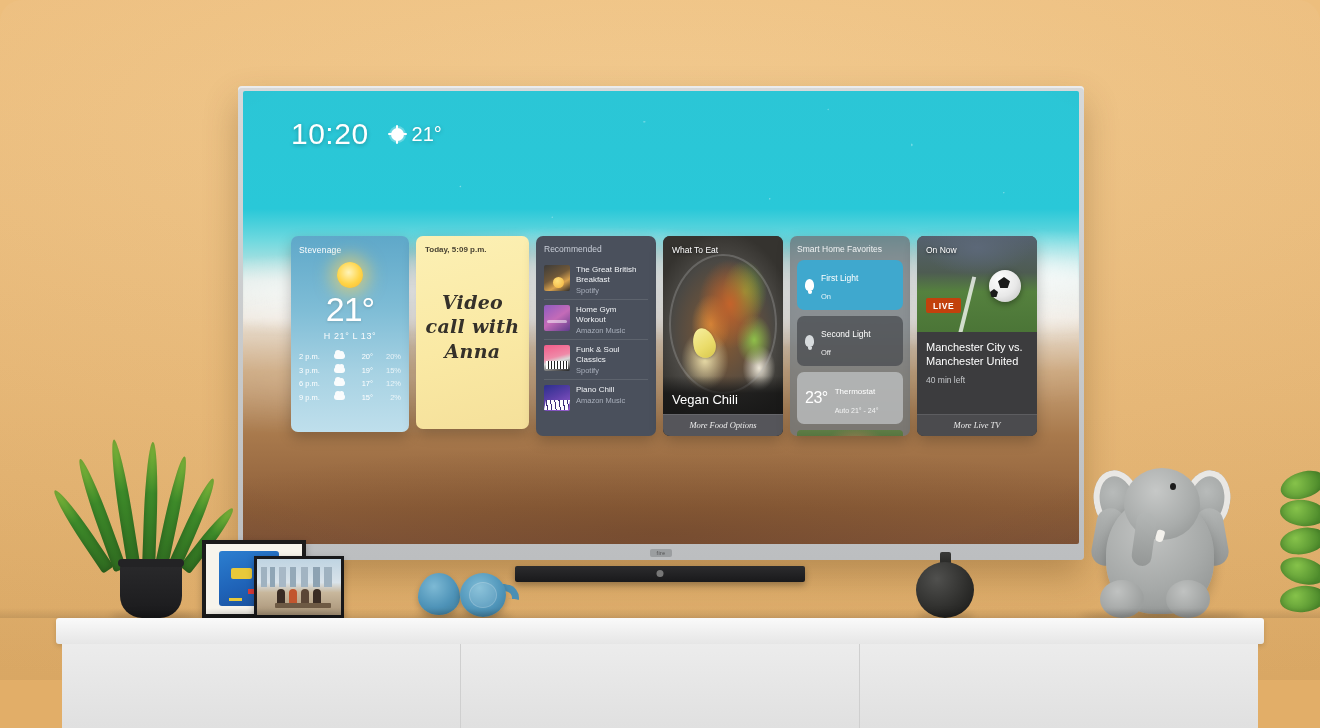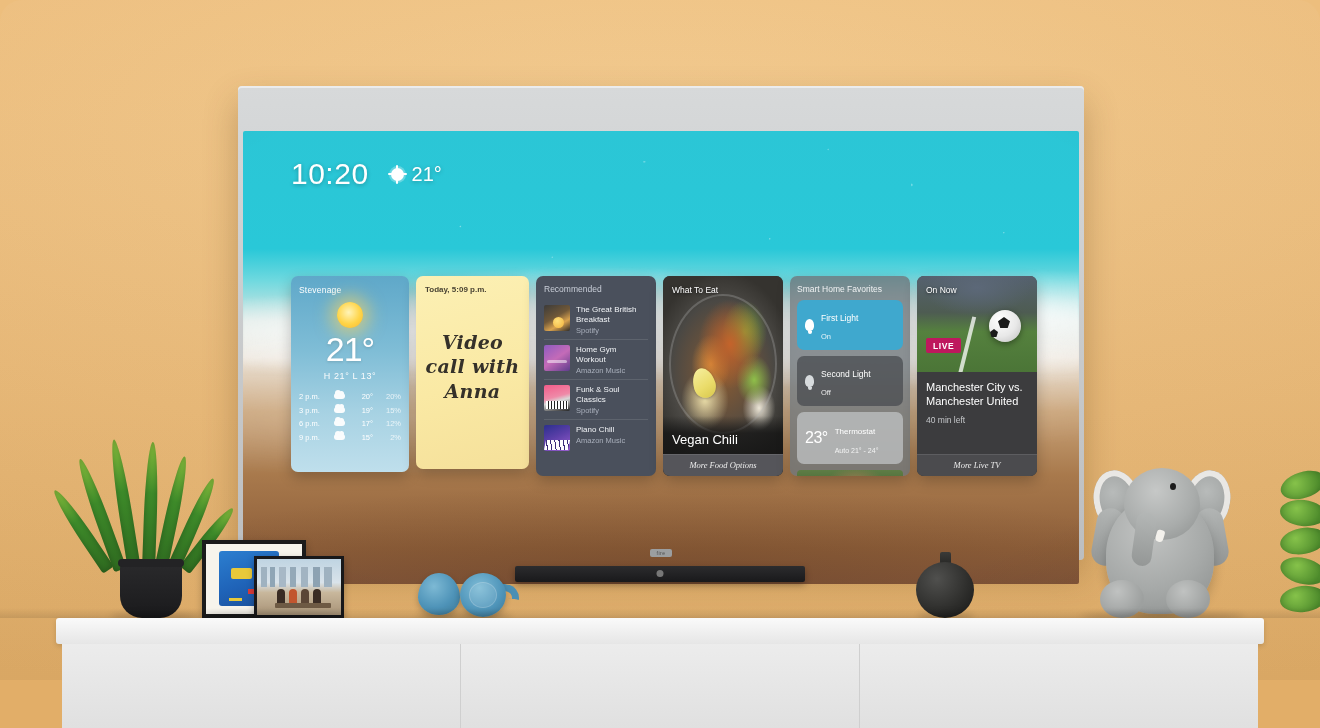--- a/index.html
+++ b/index.html
@@ -63,21 +63,20 @@
       linear-gradient(180deg,
         #2BC6D6 0%,
         #29C8D8 26%,
         #6FD9DF 33%,
         #D9E6E2 42%,
         #EDE6DC 50%,
         #C9A378 62%,
         #A8794C 76%,
         #8E5F3A 92%,
         #84573A 100%);
-    margin-top: 40px;
   }
   
   .wave-foam {
     position:absolute; left:0; right:0; top:30%; height:26%;
     background:
       radial-gradient(60% 55% at 18% 55%, rgba(255,255,255,.92) 0%, rgba(255,255,255,0) 62%),
       radial-gradient(52% 60% at 42% 38%, rgba(255,255,255,.85) 0%, rgba(255,255,255,0) 64%),
       radial-gradient(65% 70% at 70% 58%, rgba(255,255,255,.80) 0%, rgba(255,255,255,0) 66%),
       radial-gradient(48% 58% at 92% 40%, rgba(255,255,255,.75) 0%, rgba(255,255,255,0) 66%);
     filter:blur(1px);
@@ -336,21 +335,21 @@
     background:#1B1B1B; clip-path:polygon(50% 0,100% 38%,81% 100%,19% 100%,0 38%);
   }
   .ball::after {
     content:""; position:absolute; left:1px; top:19px; width:8px; height:8px;
     background:#1B1B1B; clip-path:polygon(50% 0,100% 38%,81% 100%,19% 100%,0 38%);
   }
   .tv-onnow { position:absolute; left:9px; top:9px; font-size:8.5px; color:#fff;
               text-shadow:0 1px 3px rgba(0,0,0,.6); z-index:3; }
   .live-badge {
     position:absolute; left:9px; top:62px; z-index:3;
-    background:#be185d; color:#fff; font-size:8.5px; font-weight:700;
+    background:#c2410c; color:#fff; font-size:8.5px; font-weight:700;
     padding:2.5px 7px; border-radius:2px; letter-spacing:.6px;
   }
   .tv-info { position:absolute; left:0; right:0; top:96px; bottom:0;
              background:#3C3C3E; padding:9px 9px 0; }
   .tv-match { font-size:11px; color:#fff; line-height:1.24; }
   .tv-left { font-size:8.5px; color:#C5C7CA; margin-top:7px; }
   .tv-more {
     position:absolute; left:0; right:0; bottom:0;
     background:#4B4B4E; color:#ECECEC; font-size:8.5px;
     font-family:"Liberation Serif", serif; font-style:italic;

